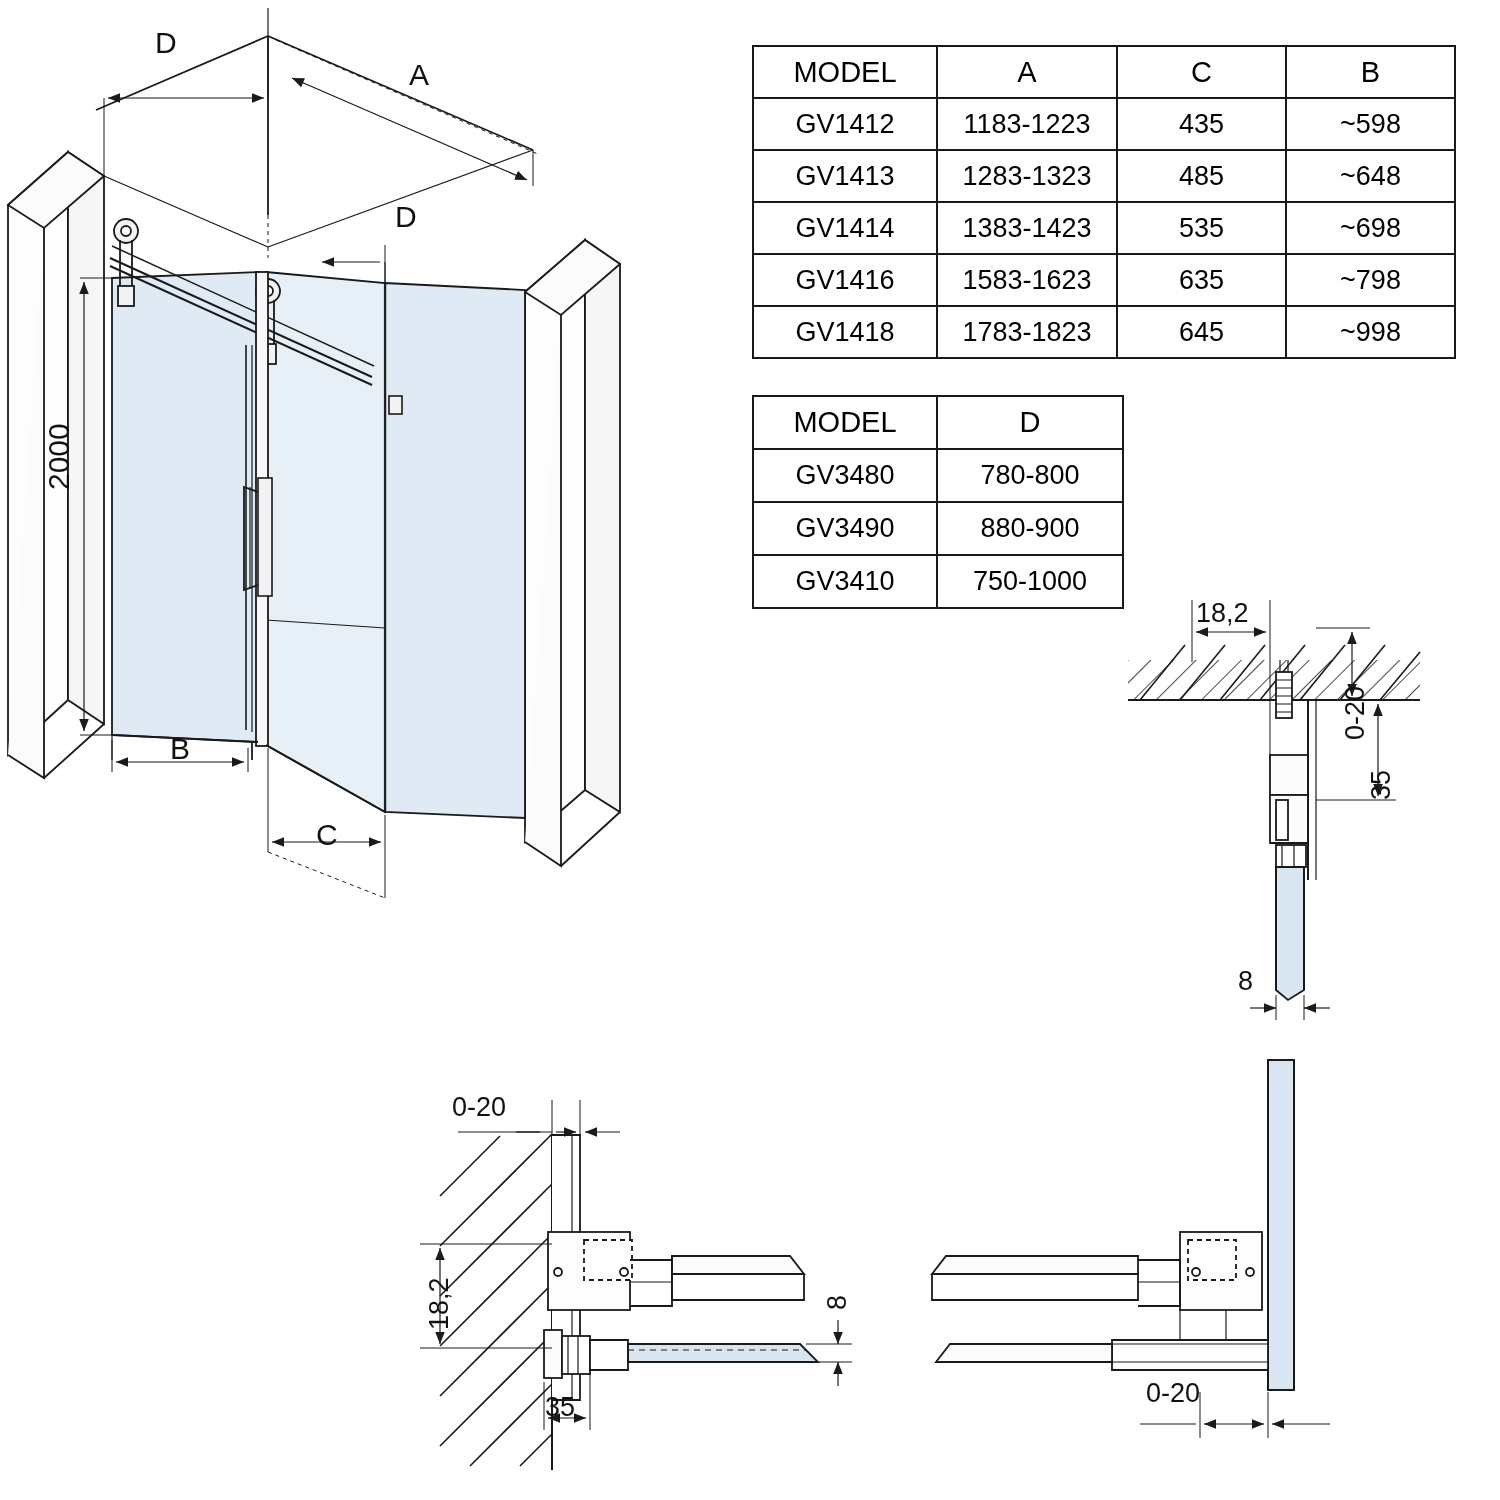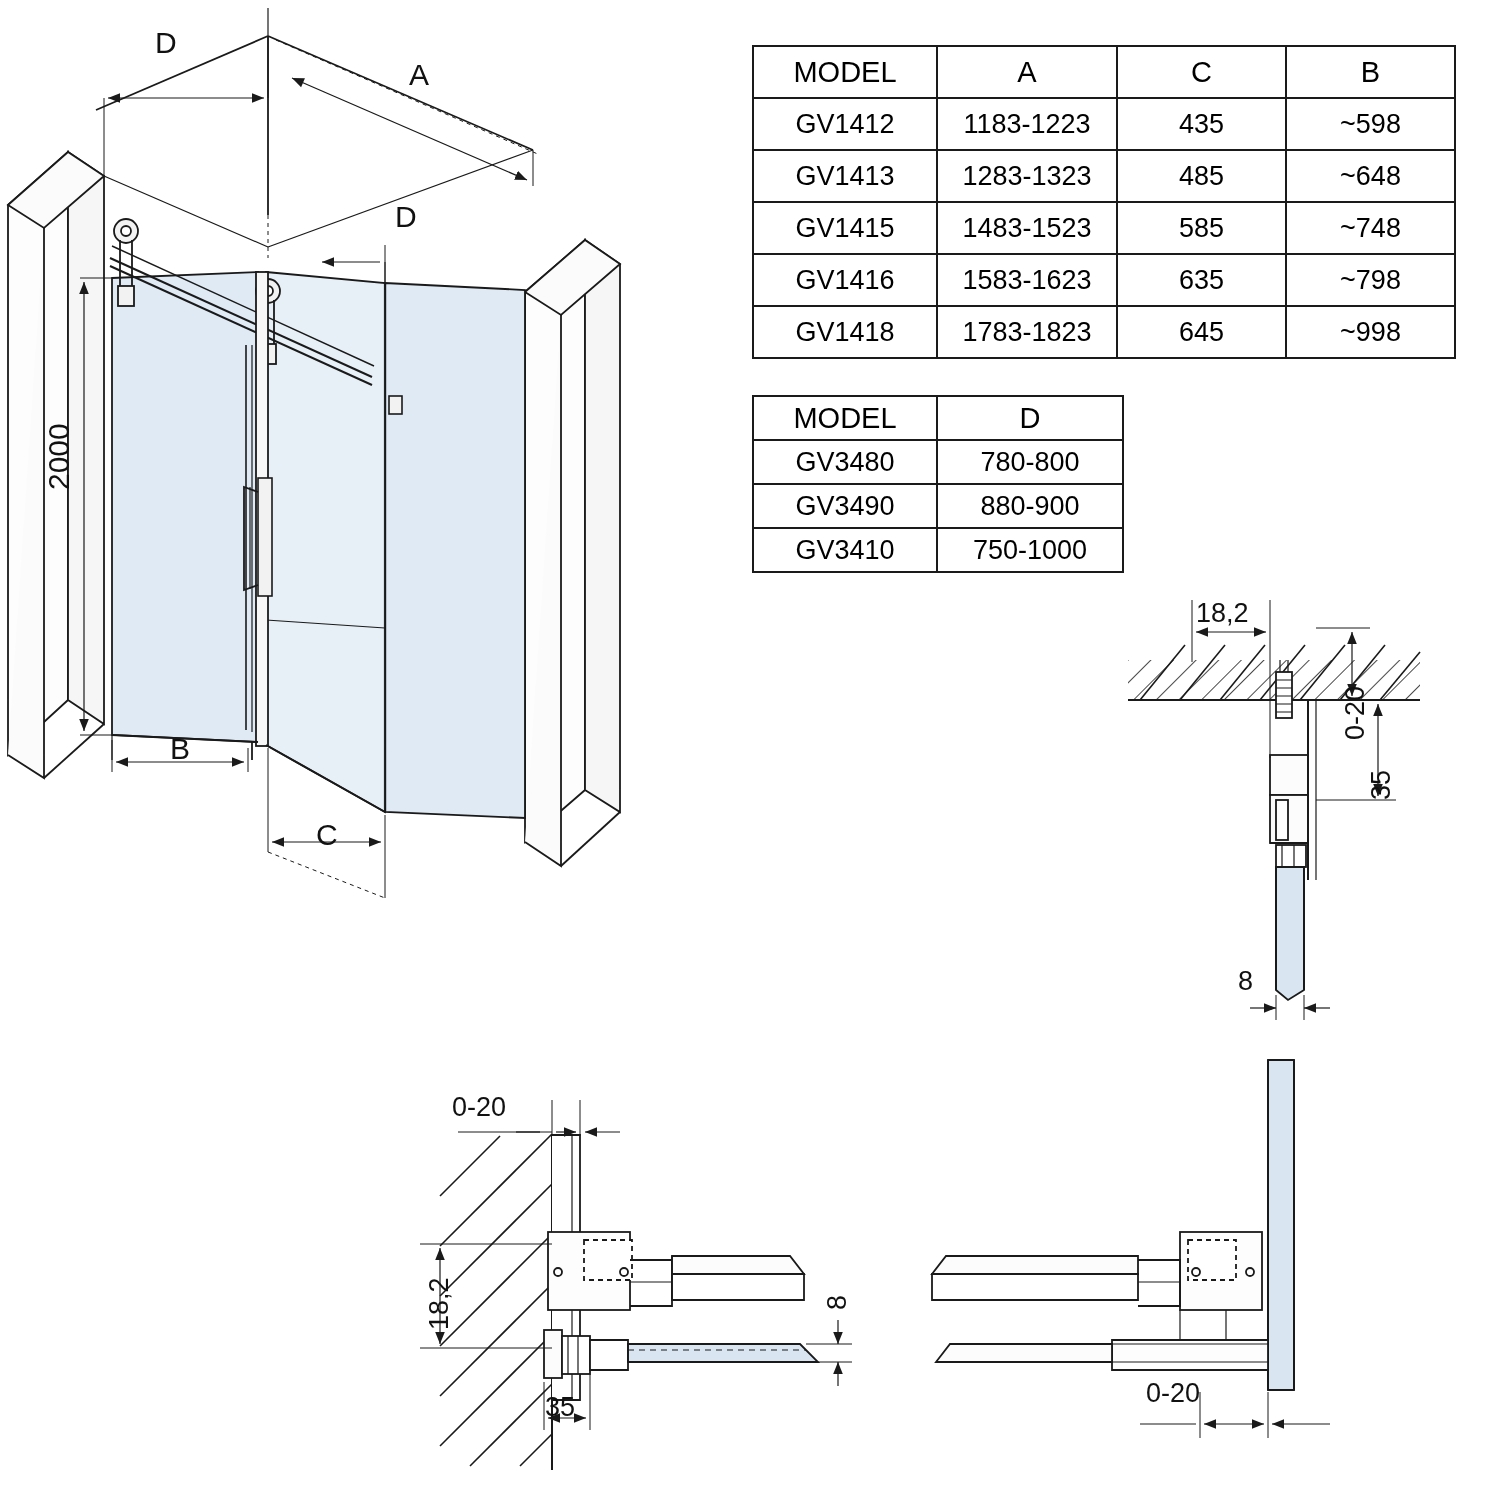--- a/index.html
+++ b/index.html
@@ -52,21 +52,21 @@
   #table-dimensions tr { height: 52px; }
 
   #table-model-d {
     left: 752px;
     top: 395px;
     font-size: 27px;
   }
   #table-model-d th { font-size: 29px; }
   #table-model-d td.model-col, #table-model-d th.model-col { width: 170px; }
   #table-model-d td.d-col, #table-model-d th.d-col { width: 172px; }
-  #table-model-d tr { height: 44px; }
+  #table-model-d tr { height: 53px; }
 
   
   .lbl {
     position: absolute;
     font-family: "Liberation Sans", sans-serif;
     font-size: 30px;
     color: #111;
     white-space: nowrap;
   }
   .lbl.small { font-size: 27px; }
@@ -346,24 +346,24 @@
         <td class="c-col">435</td>
         <td class="b-col">~598</td>
       </tr>
       <tr>
         <td class="model-col">GV1413</td>
         <td class="a-col">1283-1323</td>
         <td class="c-col">485</td>
         <td class="b-col">~648</td>
       </tr>
       <tr>
-        <td class="model-col">GV1415</td>
-        <td class="a-col">1483-1523</td>
-        <td class="c-col">585</td>
-        <td class="b-col">~748</td>
+        <td class="model-col">GV1414</td>
+        <td class="a-col">1383-1423</td>
+        <td class="c-col">535</td>
+        <td class="b-col">~698</td>
       </tr>
       <tr>
         <td class="model-col">GV1416</td>
         <td class="a-col">1583-1623</td>
         <td class="c-col">635</td>
         <td class="b-col">~798</td>
       </tr>
       <tr>
         <td class="model-col">GV1418</td>
         <td class="a-col">1783-1823</td>

